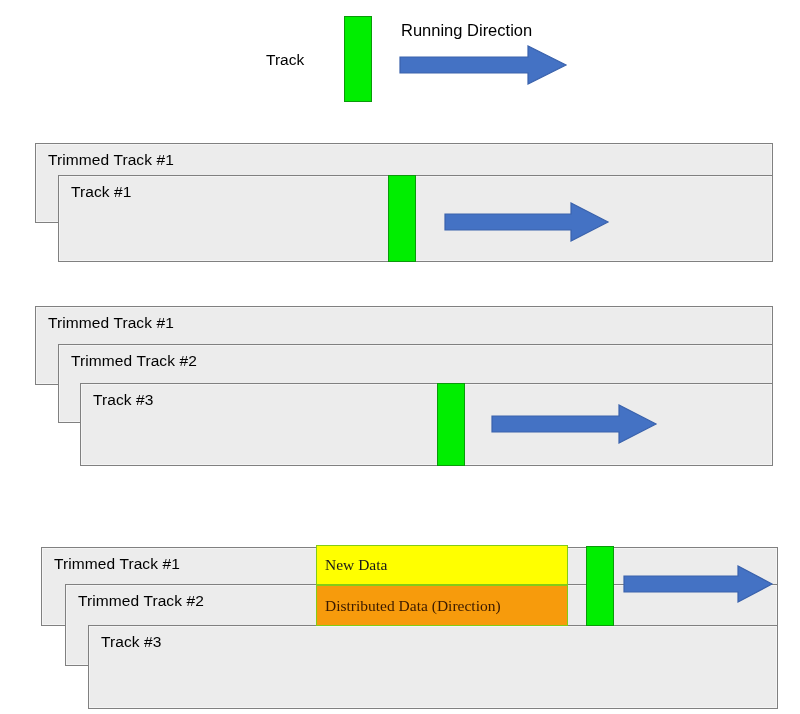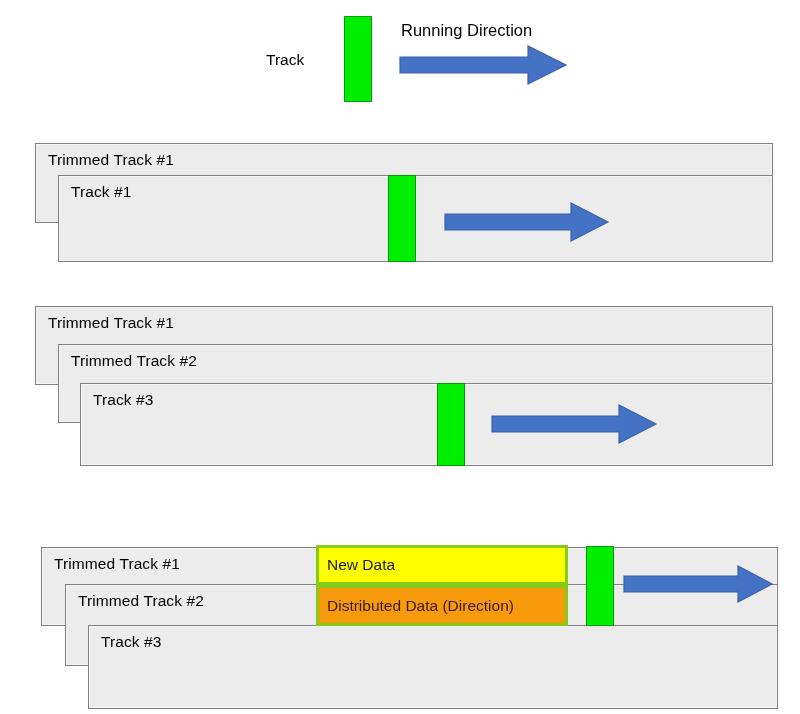--- a/index.html
+++ b/index.html
@@ -63,23 +63,24 @@
   }
   
   .arrow {
     position: absolute;
     overflow: visible;
   }
   
   .data-block {
     position: absolute;
     box-sizing: border-box;
-    border: 3px solid #84cc16;
+    border: 1px solid #84cc16;
     display: flex;
     align-items: center;
+    font-family: Liberation Serif, serif;
   }
   .data-block .dtext {
     padding-left: 8px;
     font-size: 15.5px;
     white-space: nowrap;
   }
   .block-new {
     background: #ffff00;
   }
   .block-new .dtext { color: #1a1a1a; }

